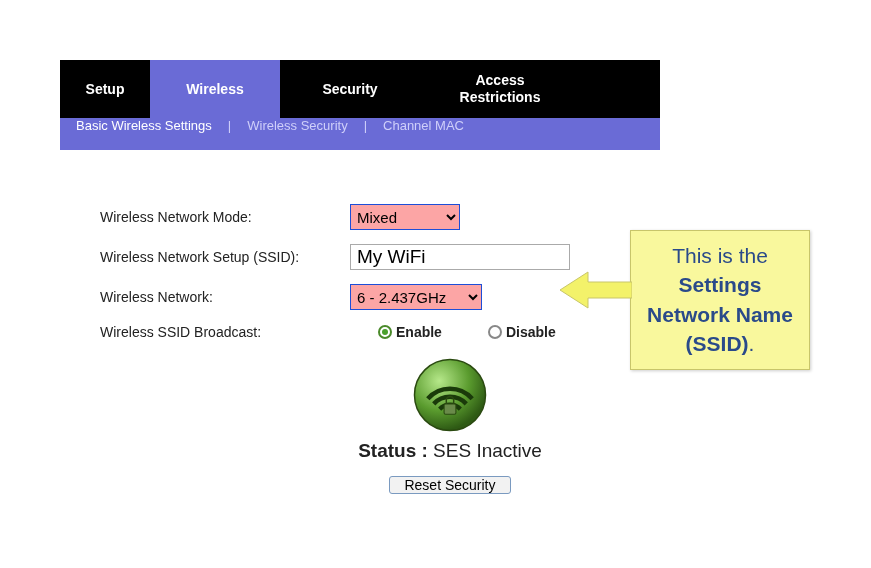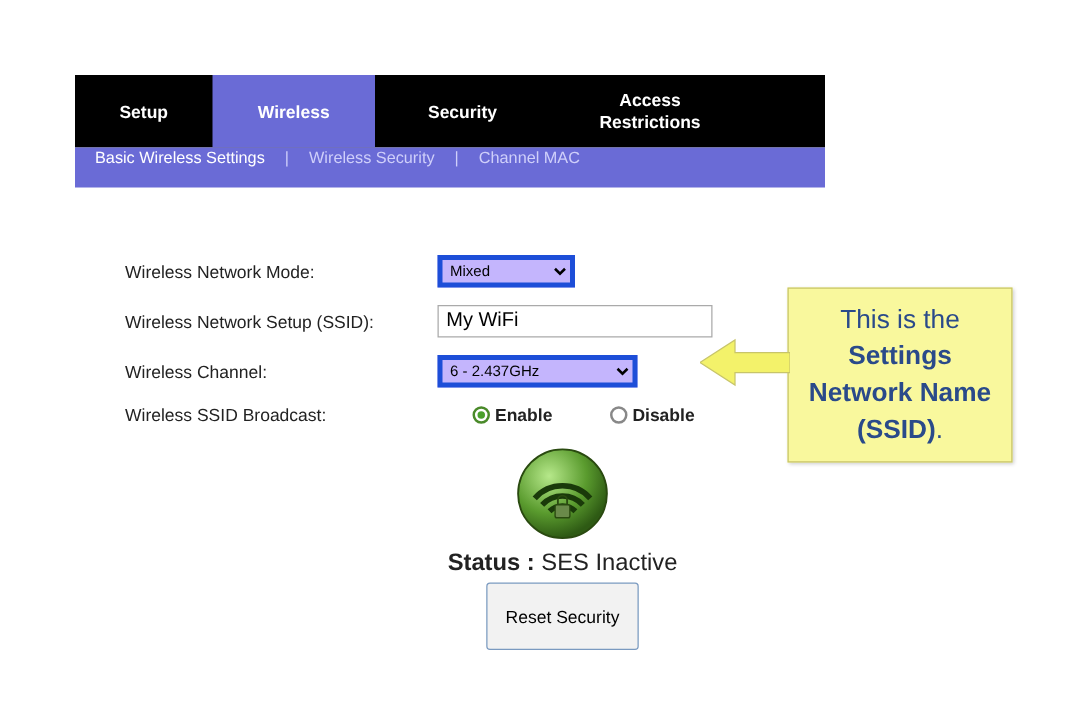--- a/index.html
+++ b/index.html
@@ -28,21 +28,21 @@
     color: #fff;
     font-weight: bold;
     font-size: 14px;
     display: flex;
     align-items: center;
     justify-content: center;
     text-align: center;
     padding: 0 10px;
     cursor: pointer;
   }
-  .topnav .tab.setup { width: 110px; border-radius: 23px; }
+  .topnav .tab.setup { width: 90px; border-radius: 23px; }
   .topnav .tab.wireless { width: 130px; background: #6a6bd6; }
   .topnav .tab.security { width: 140px; }
   .topnav .tab.access { width: 160px; line-height: 1.2; }
   
   .subnav {
     background: #6a6bd6;
     height: 32px;
     width: 600px;
     display: flex;
     align-items: flex-start;
@@ -65,30 +65,30 @@
   }
   .row {
     display: flex;
     align-items: center;
     margin-bottom: 14px;
   }
   .row .label {
     width: 250px;
   }
   select.oldselect {
-    font-size: 12px;
+    font-size: 15px;
     height: 26px;
-    border: 4px solid #1d4ed8;
-    background: #c4b5fd;
+    border: 1px solid #1d4ed8;
+    background: #fca5a5;
     padding: 1px 2px;
   }
   select.oldselect.mode { width: 110px; }
-  select.oldselect.channel { width: 160px; }
+  select.oldselect.channel { width: 132px; }
   input.ssid {
-    font-size: 16px;
+    font-size: 19px;
     height: 26px;
     width: 220px;
     border: 1px solid #aaa;
     padding: 1px 6px;
     background: #fff;
   }
   .radio-wrap {
     display: inline-flex;
     align-items: center;
     margin-right: 18px;
@@ -127,23 +127,23 @@
     height: 74px;
     margin: 0 auto 8px auto;
     cursor: pointer;
   }
   .status-line {
     font-size: 19px;
     color: #222;
   }
   .status-line b { font-weight: bold; }
   button.reset {
-    margin-top: 4px;
-    font-size: 14px;
-    padding: 18px 14px;
+    margin-top: 14px;
+    font-size: 14px;
+    padding: 0 14px;
     border: 1px solid #7a9ac0;
     background: #f2f2f2;
     border-radius: 3px;
     cursor: pointer;
   }
   
   .callout {
     position: absolute;
     left: 630px;
     top: 230px;
@@ -196,21 +196,21 @@
         <option>Mixed</option>
       </select>
     </div>
 
     <div class="row">
       <span class="label">Wireless Network Setup (SSID):</span>
       <input class="ssid" type="text" value="My WiFi" style="">
     </div>
 
     <div class="row">
-      <span class="label">Wireless Channel:</span>
+      <span class="label">Wireless Network:</span>
       <select class="oldselect channel">
         <option>6 - 2.437GHz</option>
       </select>
     </div>
 
     <div class="row">
       <span class="label">Wireless SSID Broadcast:</span>
       <span class="radio-wrap">
         <span class="radio checked"></span>
         <span>Enable</span>

